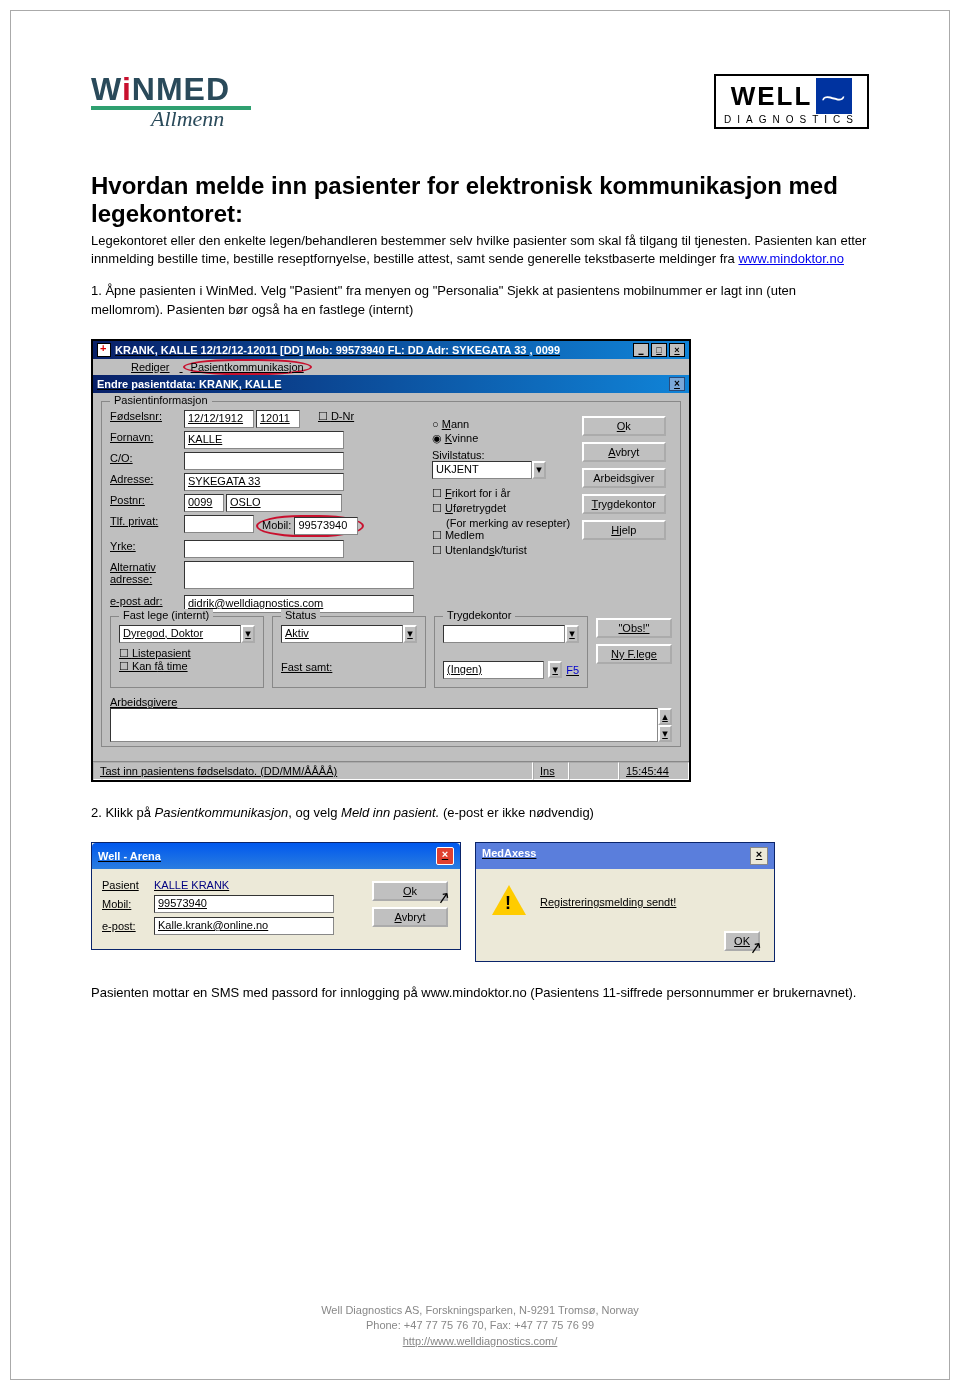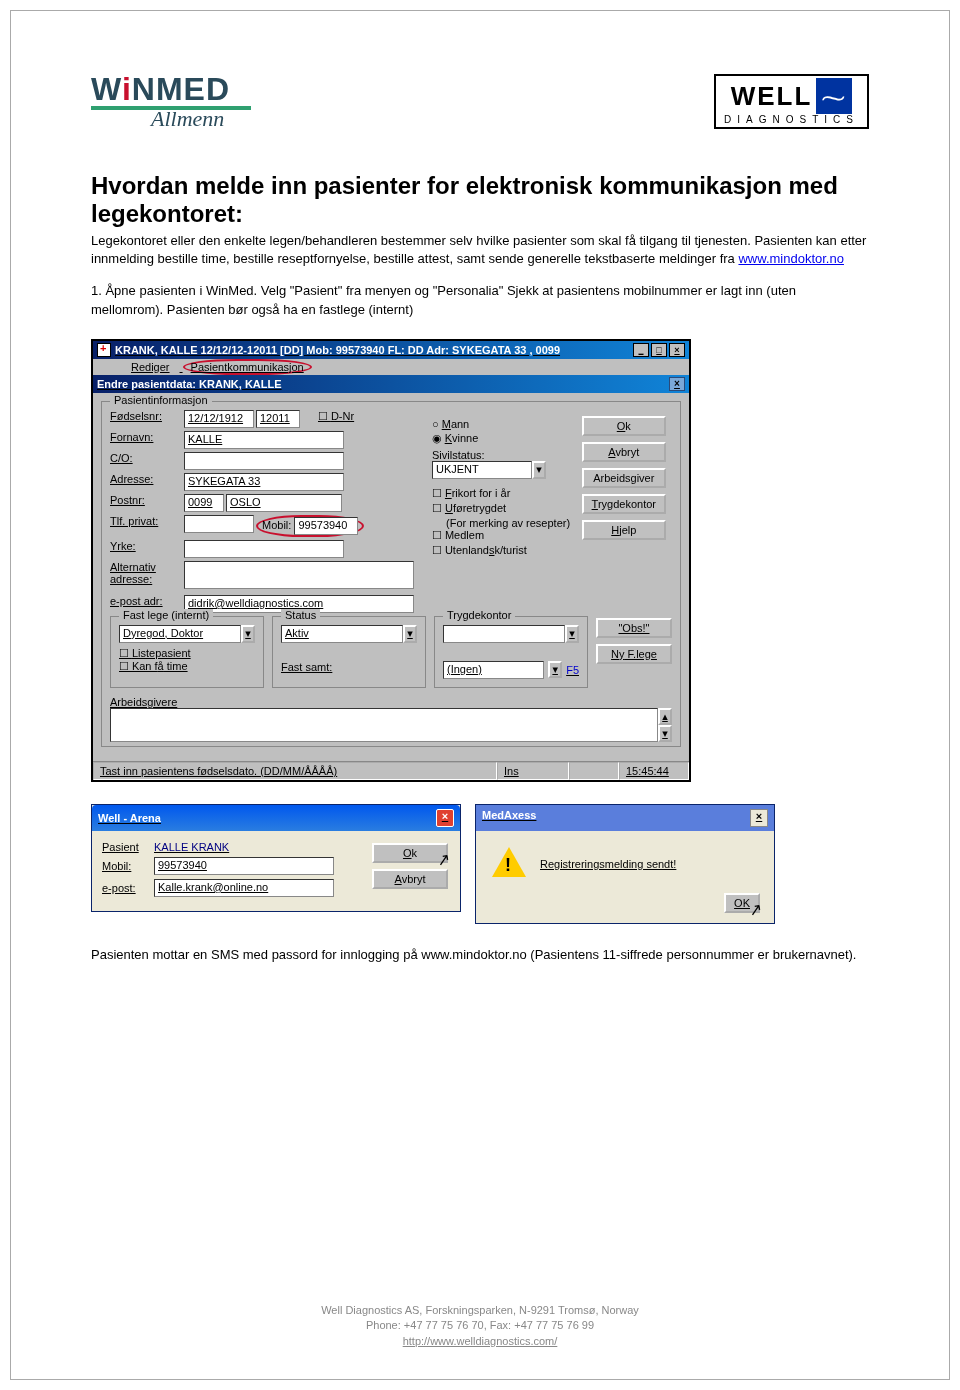--- a/index.html
+++ b/index.html
@@ -232,27 +232,30 @@
             <span class="inp" style="flex:1;height:34px"></span>
             <div style="display:flex;flex-direction:column">
               <span class="btn" style="min-width:14px;padding:0 2px;height:17px">▴</span>
               <span class="btn" style="min-width:14px;padding:0 2px;height:17px">▾</span>
             </div>
           </div>
         </div>
       </div>
       <div class="statusbar">
         <div class="cell main">Tast inn pasientens fødselsdato. (DD/MM/ÅÅÅÅ)</div>
-        <div class="cell" style="width:72px">Ins</div>
+        <div class="cell" style="width:36px">Ins</div>
         <div class="cell" style="width:50px"></div>
         <div class="cell" style="width:70px">15:45:44</div>
       </div>
     </div>
   </div>
 
+  <p class="step">
+    <span>2. Klikk på </span><em>Pasientkommunikasjon</em><span>, og velg </span><em>Meld inn pasient.</em><span> (e-post er ikke nødvendig)</span>
+  </p>
 
   <div class="screenshot dlg2wrap">
     <div class="dlg2">
       <div class="titlebar2">
         <span class="wm-icon" style="background:#fff"></span>
         <span>Well - Arena</span>
         <span class="close-x">×</span>
       </div>
       <div class="body2">
         <div class="btns2">

